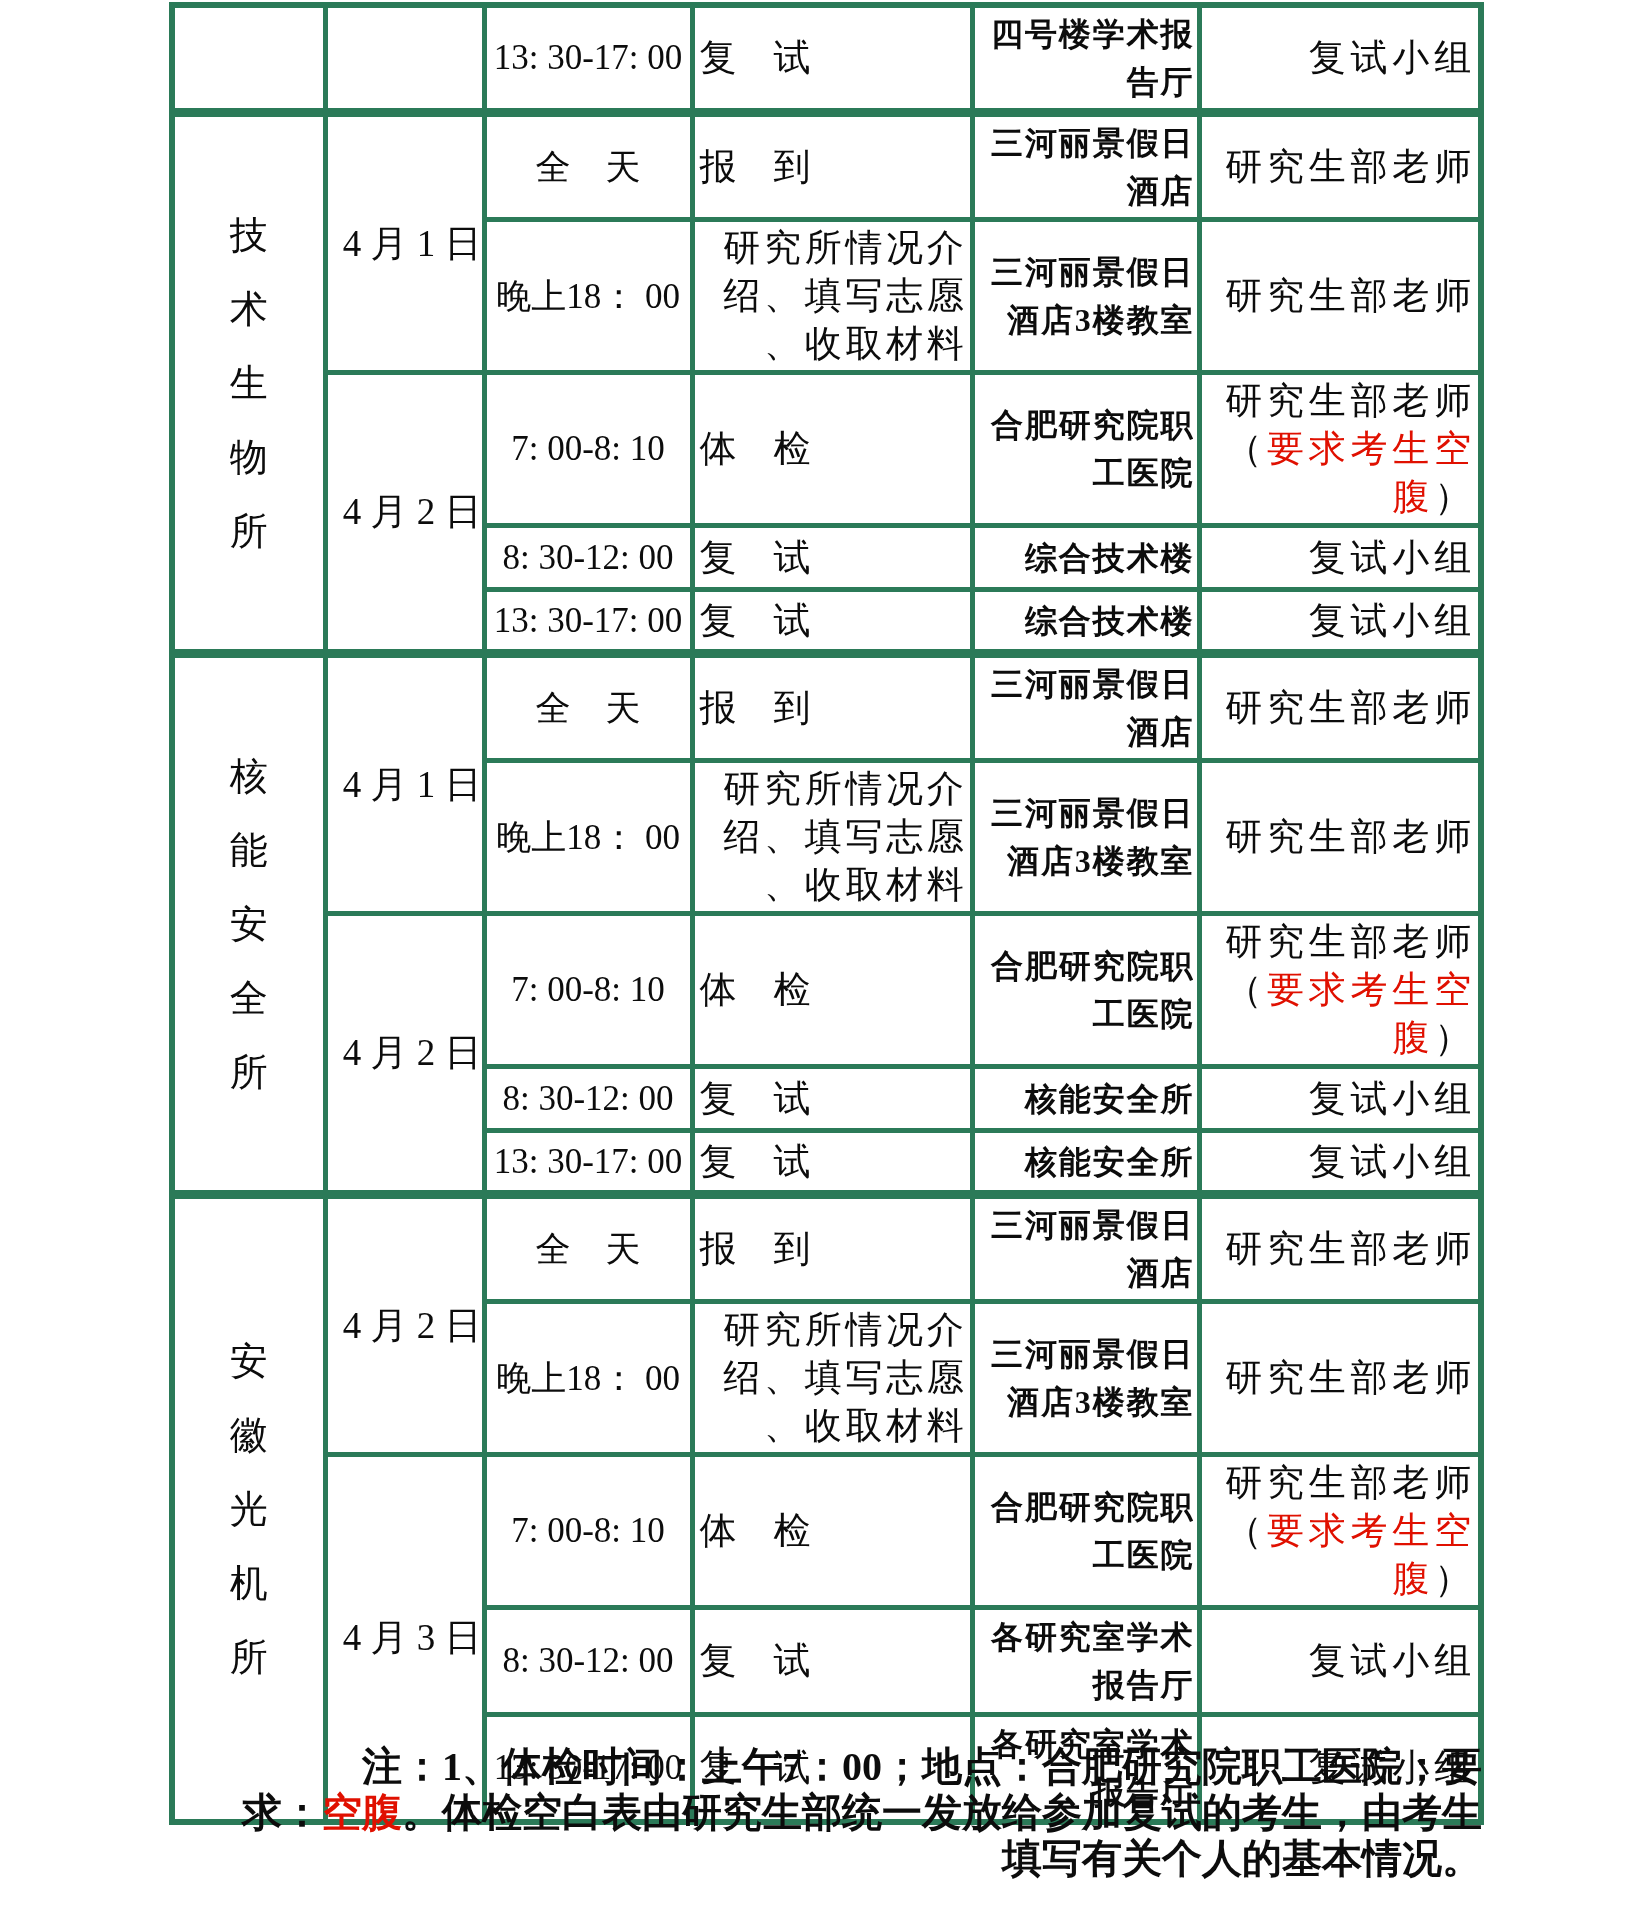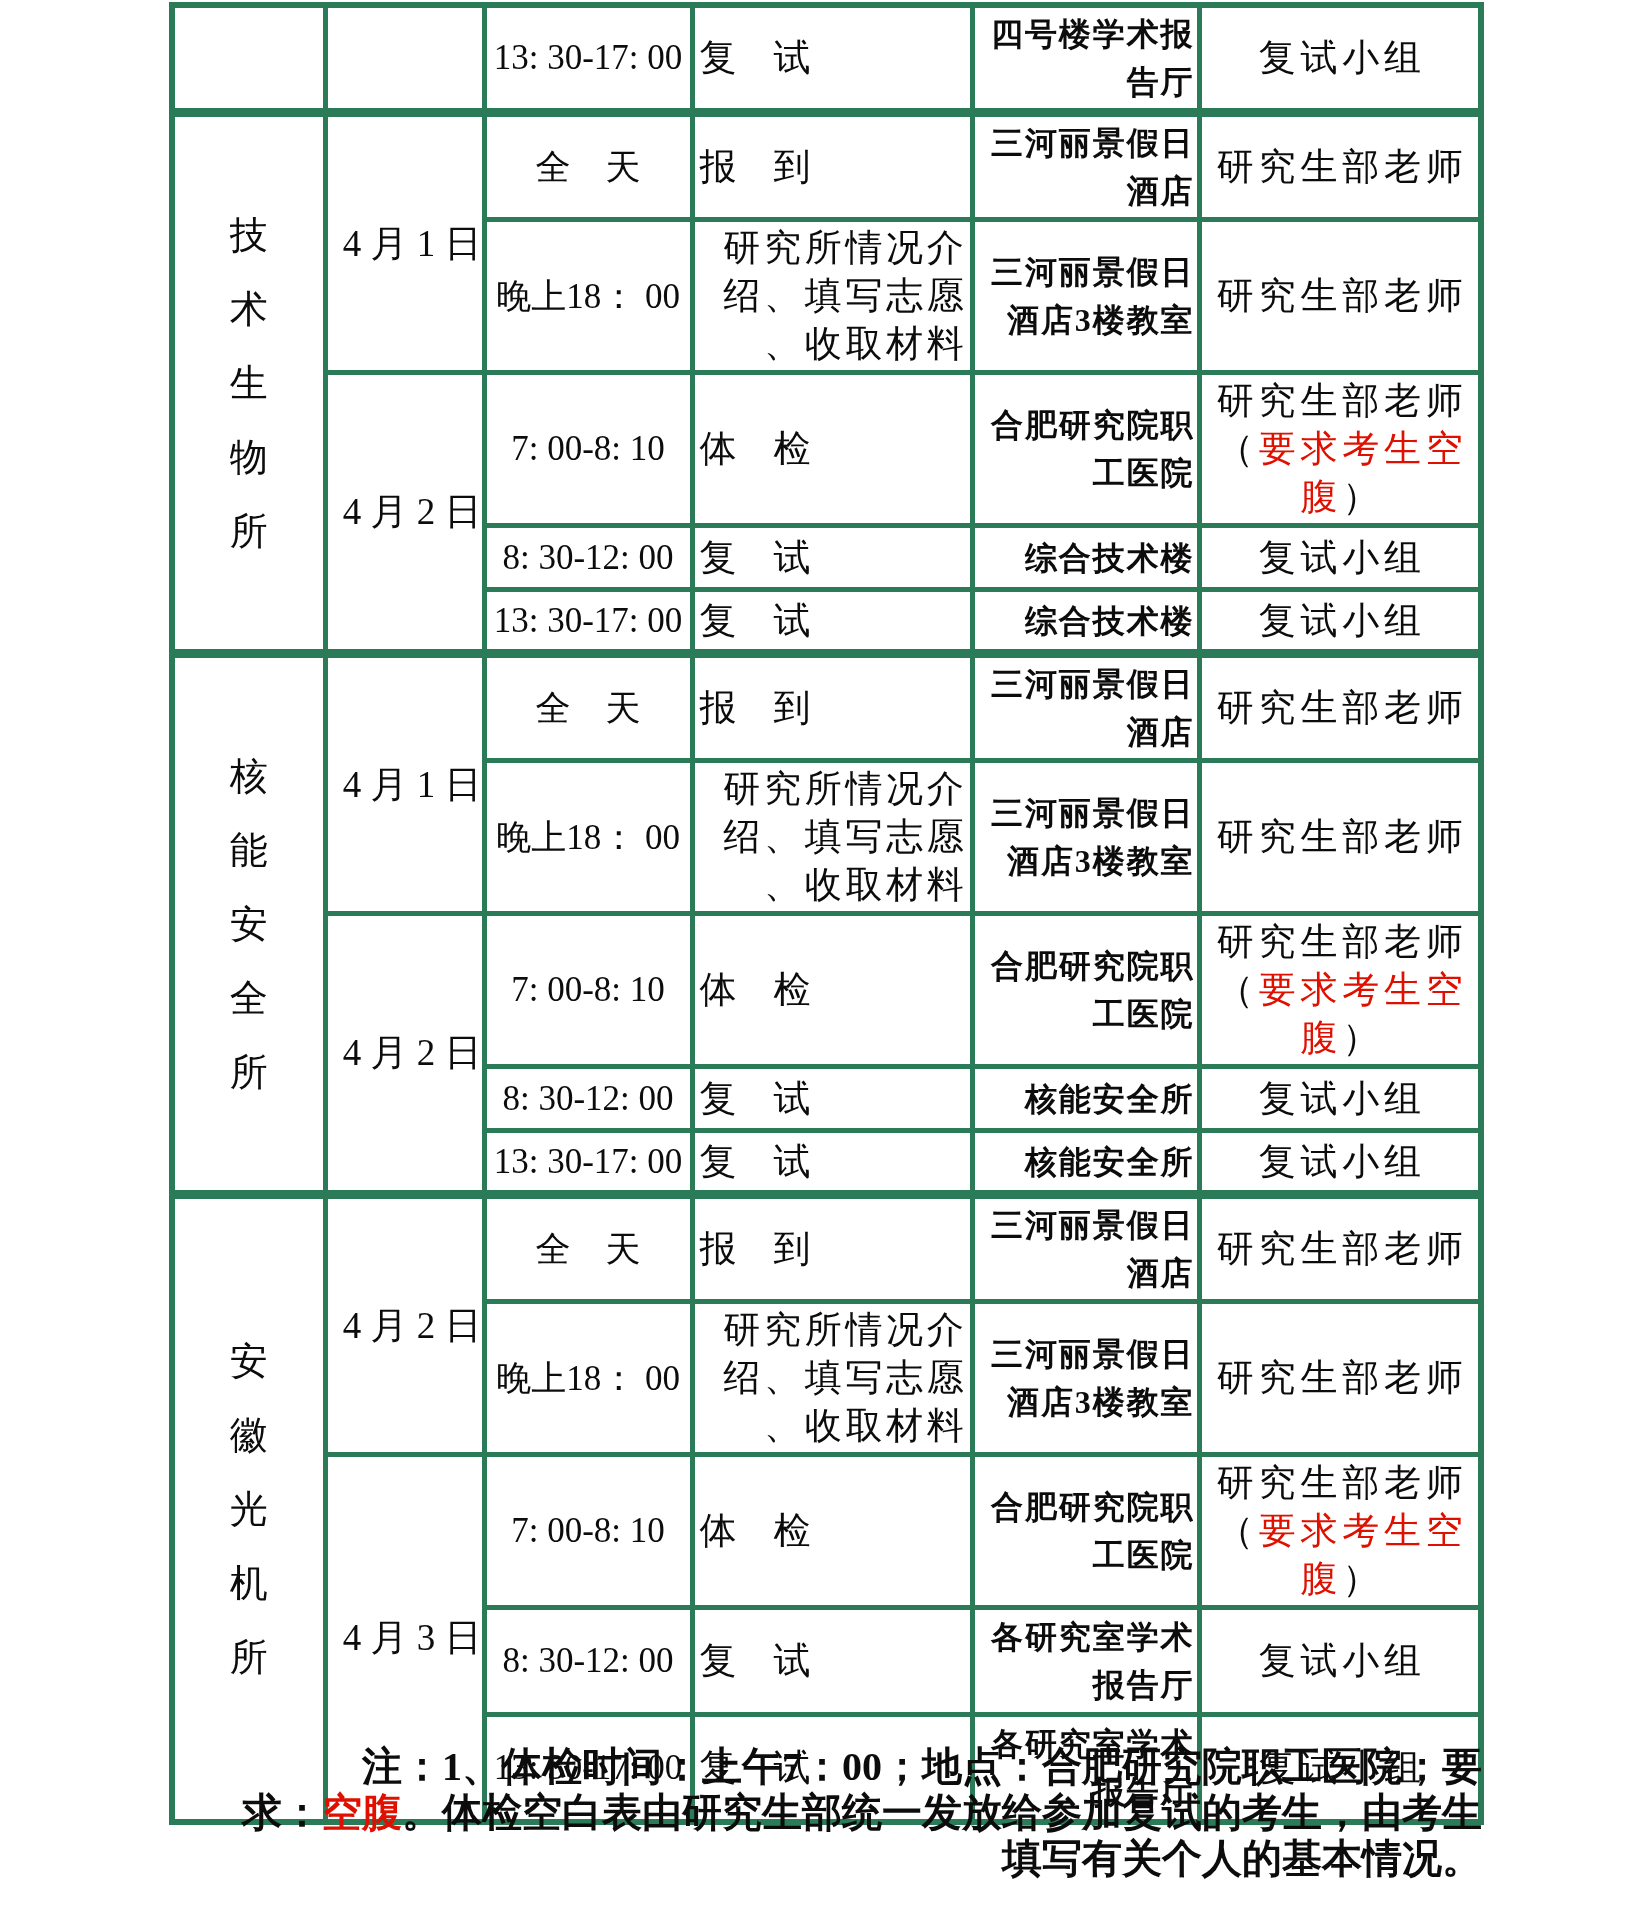--- a/index.html
+++ b/index.html
@@ -64,21 +64,21 @@
   }
   td.loc{
     text-align:right;
     font-size:32px;
     letter-spacing:0.06em;
     line-height:48px;
     padding:2px 2px 2px 6px;
     font-weight:bold;
   }
   td.staff{
-    text-align:center;
+    text-align:right;
     font-size:37px;
     letter-spacing:0.13em;
     line-height:48px;
     padding:2px 2px 2px 7px;
   }
   .red{color:var(--red);}
 
   .note{
     position:absolute;
     left:192px;top:1744px;

